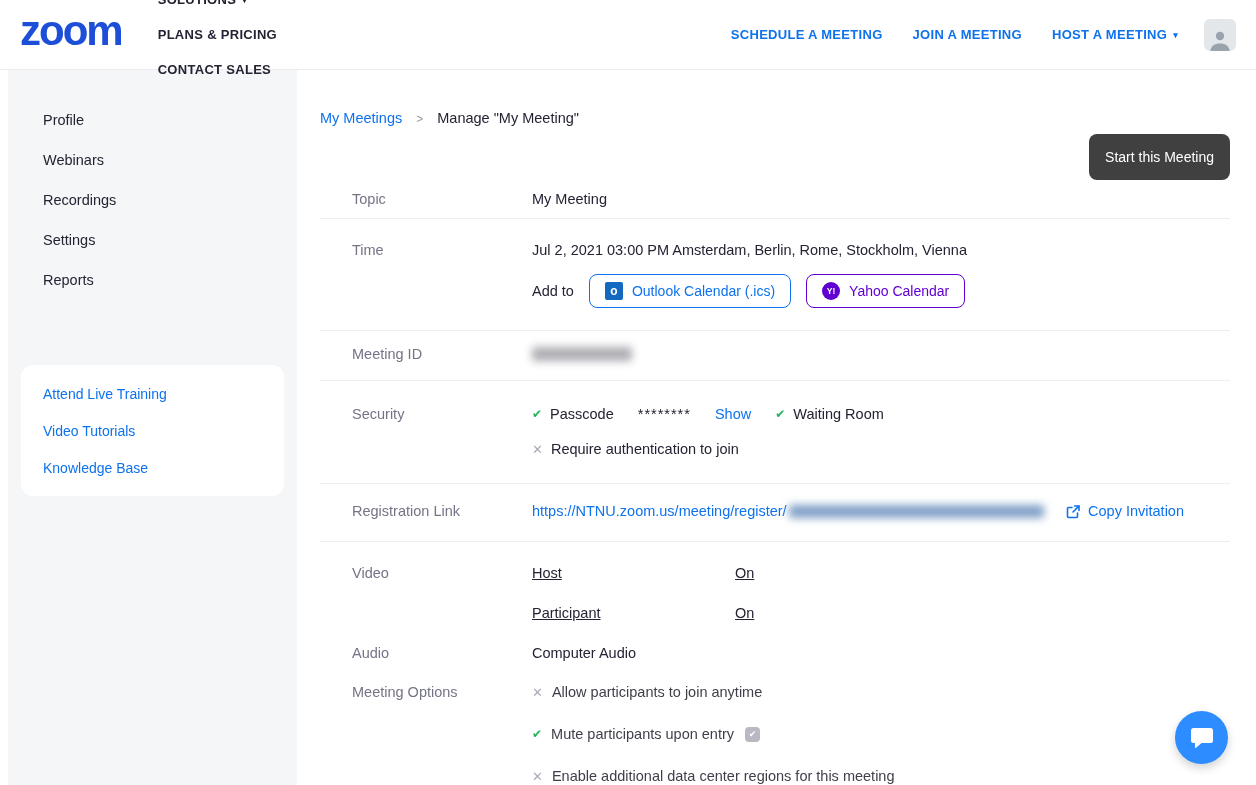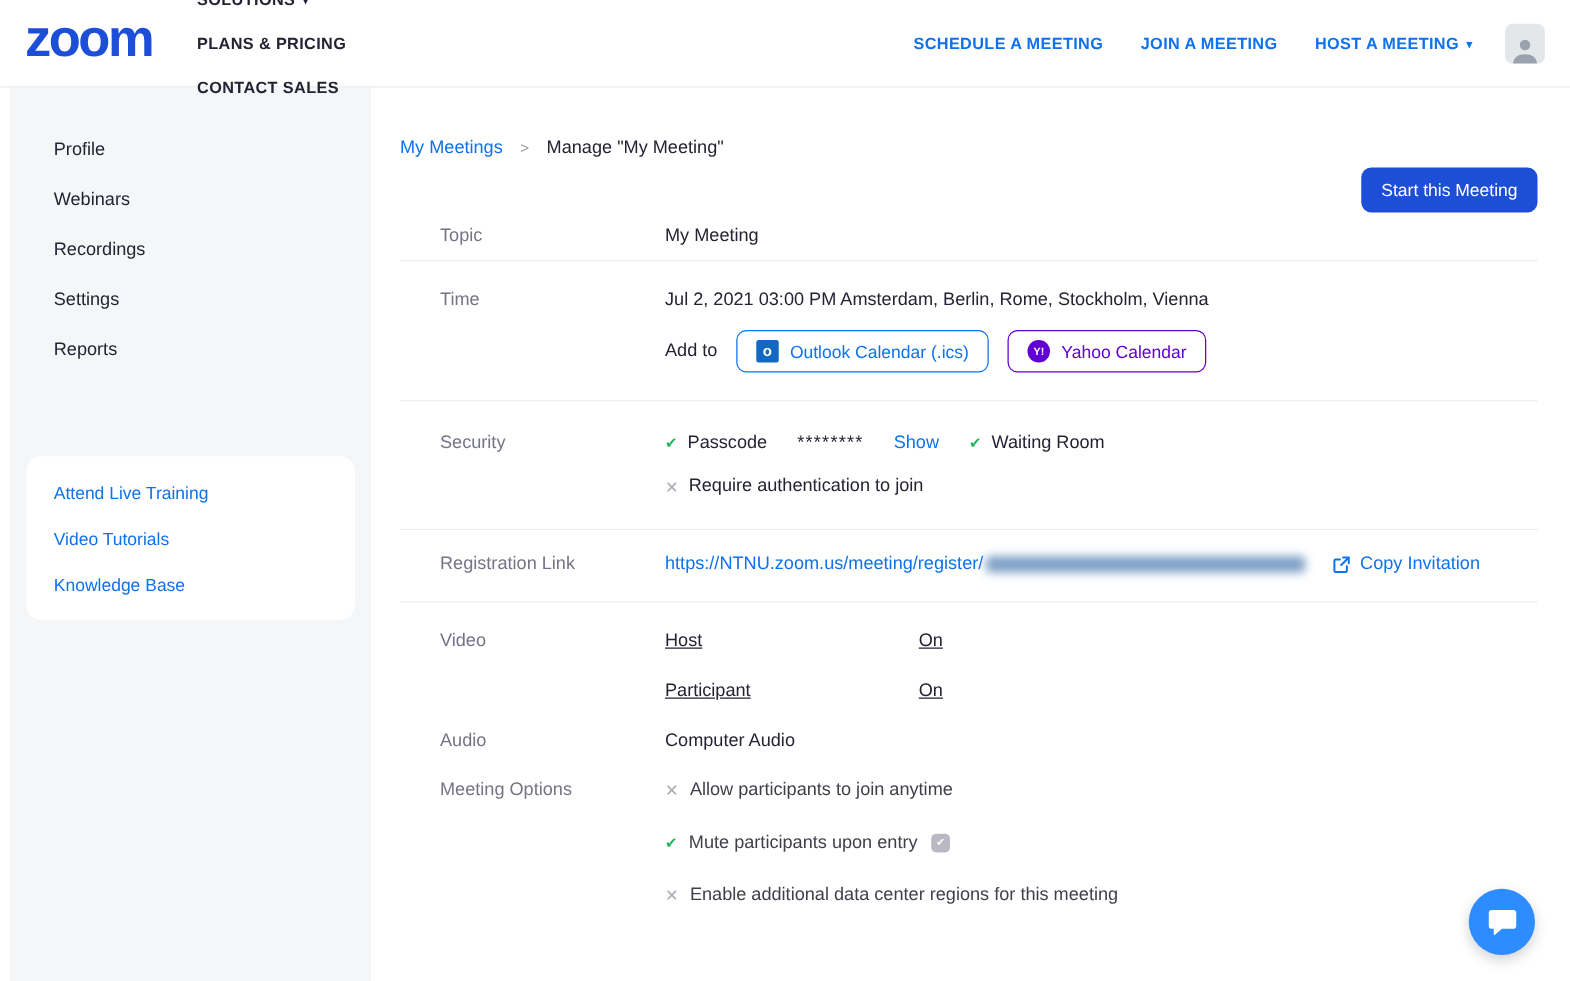--- a/index.html
+++ b/index.html
@@ -50,21 +50,21 @@
     position:absolute; top:70px; left:297px; right:0; bottom:0; background:#fff;
     padding:40px 26px 0 23px; overflow:hidden;
   }
   .breadcrumb { font-size:14.5px; }
   .breadcrumb .bc-link { color:#0E72ED; cursor:pointer; }
   .breadcrumb .sep { color:#9A9AA6; margin:0 10px; font-size:12px; }
   .breadcrumb .cur { color:#232333; }
 
   .btn-row { display:flex; justify-content:flex-end; margin-top:8px; }
   .start-btn {
-    background:#1d4ed8; color:#fff; border:none; border-radius:8px; height:36px;
+    background:#404040; color:#fff; border:none; border-radius:8px; height:46px;
     padding:0 16px; font-size:14px; font-family:inherit; cursor:pointer;
   }
 
   .row { display:flex; padding:22px 0 22px 32px; border-bottom:1px solid #EDEDF2; }
   .row.noline { border-bottom:none; }
   .row-label { width:180px; flex:none; color:#747487; font-size:14.5px; line-height:19px; }
   .row-value { flex:1; font-size:14.5px; color:#232333; line-height:19px; }
 
   .row-topic { padding-top:10px; padding-bottom:9px; }
 
@@ -200,20 +200,26 @@
           <span>Outlook Calendar (.ics)</span>
         </button>
         <button class="cal-btn yahoo">
           <span class="yahoo-icon">Y!</span>
           <span>Yahoo Calendar</span>
         </button>
       </div>
     </div>
   </div>
 
+  <div class="row row-meetingid">
+    <div class="row-label">Meeting ID</div>
+    <div class="row-value">
+      <div class="blur-bar"></div>
+    </div>
+  </div>
 
   <div class="row row-security">
     <div class="row-label">Security</div>
     <div class="row-value">
       <div class="sec-line1">
         <span class="sec-item">
           <span class="check">✔</span>
           <span>Passcode</span>
         </span>
         <span class="mask">********</span>

